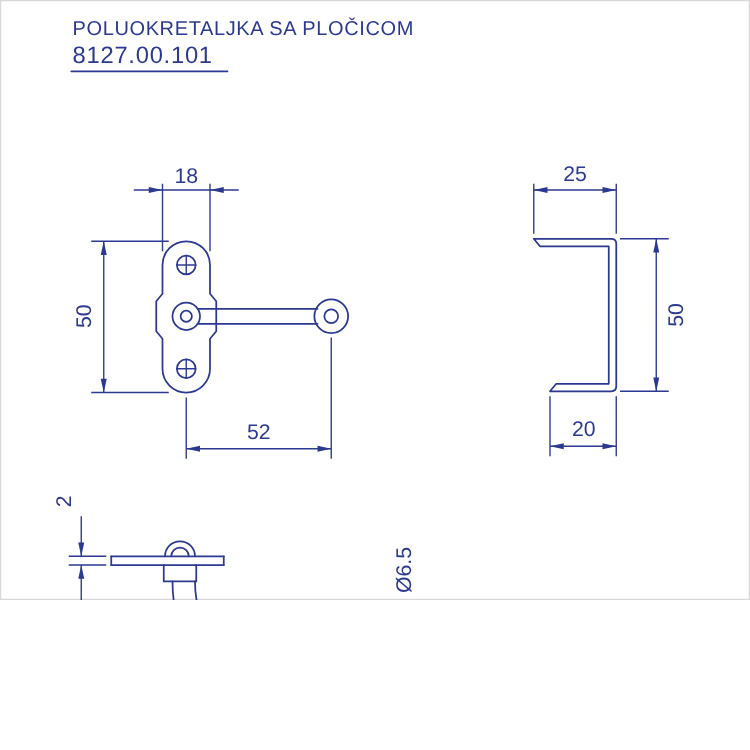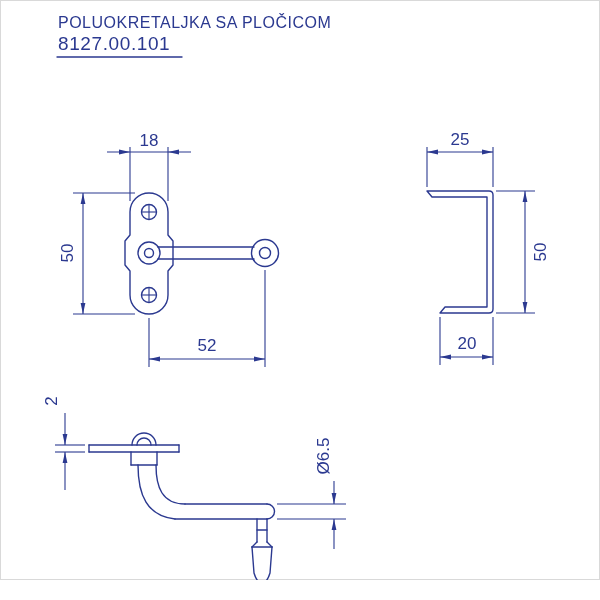--- a/index.html
+++ b/index.html
@@ -1,18 +1,18 @@
 <!DOCTYPE html>
 <html style="--ln: #2b3990; --bg: #ffffff;"><head>
 <meta charset="utf-8">
 <style>
   :root{ --ln:#2b3990; --bg:#ffffff; }
   html,body{ margin:0; padding:0; background:#fff; }
   .sheet{
-    width:600px; height:580px; position:relative;
+    width:600px; height:480px; position:relative;
     background:var(--bg);
     border:1px solid #d9d9d9; box-sizing:border-box;
     font-family:"Liberation Sans", sans-serif;
   }
   svg{ position:absolute; left:0; top:0; }
   .g{ stroke:var(--ln); stroke-width:1.4; fill:none; stroke-linecap:round; stroke-linejoin:round; }
   .d{ stroke:var(--ln); stroke-width:1.1; fill:none; stroke-linecap:butt; }
   .a{ fill:var(--ln); stroke:none; }
   .t{ font:17px "Liberation Sans", sans-serif; fill:var(--ln); text-anchor:middle; }
   .title{ font:16px "Liberation Sans", sans-serif; letter-spacing:.5px; fill:var(--ln); }

